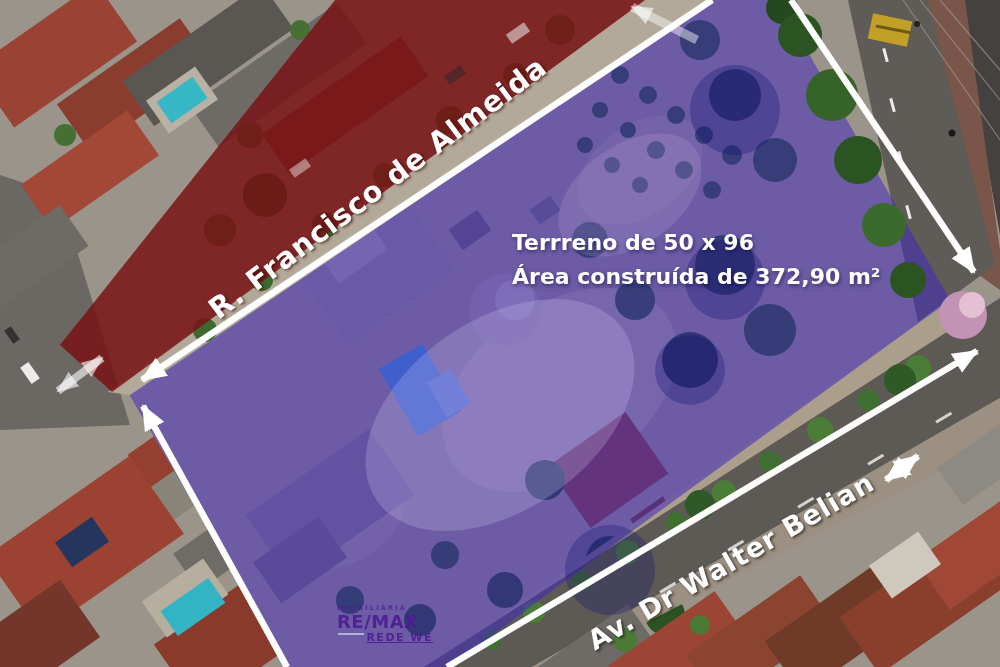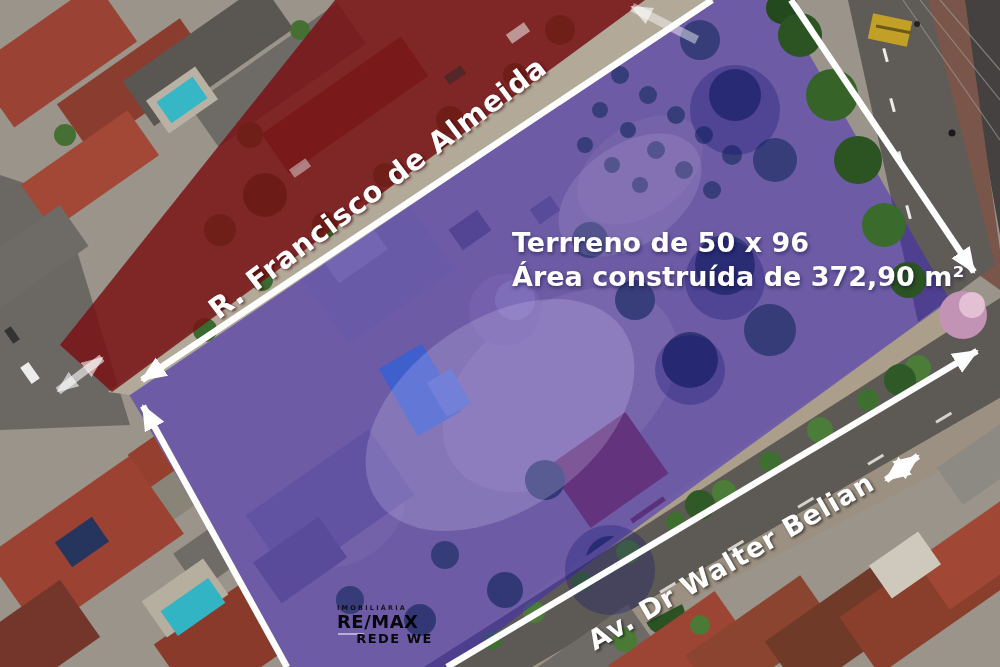--- a/index.html
+++ b/index.html
@@ -8,29 +8,29 @@
   .stage svg{position:absolute;left:0;top:0;}
   .txt{position:absolute;color:#fff;font-weight:bold;white-space:nowrap;}
   .street-top{left:172px;top:175px;width:400px;text-align:center;
       font-size:29px;letter-spacing:1px;
       transform:rotate(-37deg);transform-origin:center;
       text-shadow:1px 2px 3px rgba(60,0,0,.65);}
   .street-bottom{left:570px;top:552px;width:300px;text-align:center;
       font-size:27px;letter-spacing:1px;
       transform:rotate(-30deg);transform-origin:center;
       text-shadow:1px 2px 3px rgba(0,0,0,.6);}
-  .center-text{left:512px;top:226px;font-size:27px;line-height:34px;
+  .center-text{left:512px;top:226px;font-size:22px;line-height:34px;
       text-shadow:1px 2px 4px rgba(10,5,60,.55);}
   .center-text div{white-space:nowrap;}
-  .logo{position:absolute;left:337px;top:604px;width:110px;color:#000000;opacity:.93;}
+  .logo{position:absolute;left:337px;top:604px;width:110px;color:#4c1d95;opacity:.93;}
   .logo .sector{font-size:6.5px;letter-spacing:2.2px;font-weight:bold;opacity:.85;}
   .logo .brand{font-size:18px;font-weight:700;letter-spacing:.5px;line-height:20px;}
   .logo .fineprint{width:26px;height:2px;background:rgba(255,255,255,.55);margin:1px 0 0 1px;}
-  .logo .network{font-size:13px;font-weight:bold;letter-spacing:1.5px;text-align:right;
-      width:96px;margin-top:-4px;}
+  .logo .network{font-size:11px;font-weight:bold;letter-spacing:1.5px;text-align:right;
+      width:96px;margin-top:-4px;text-decoration:underline;}
 </style>
 </head>
 <body>
 
 <div class="stage">
 
 <svg width="1000" height="667" viewBox="0 0 1000 667">
   <defs>
     <marker id="ah" orient="auto" markerUnits="userSpaceOnUse" markerWidth="30" markerHeight="26" refX="24" refY="11">
       <path d="M0,0 L26,11 L0,22 z" fill="#ffffff"></path>

